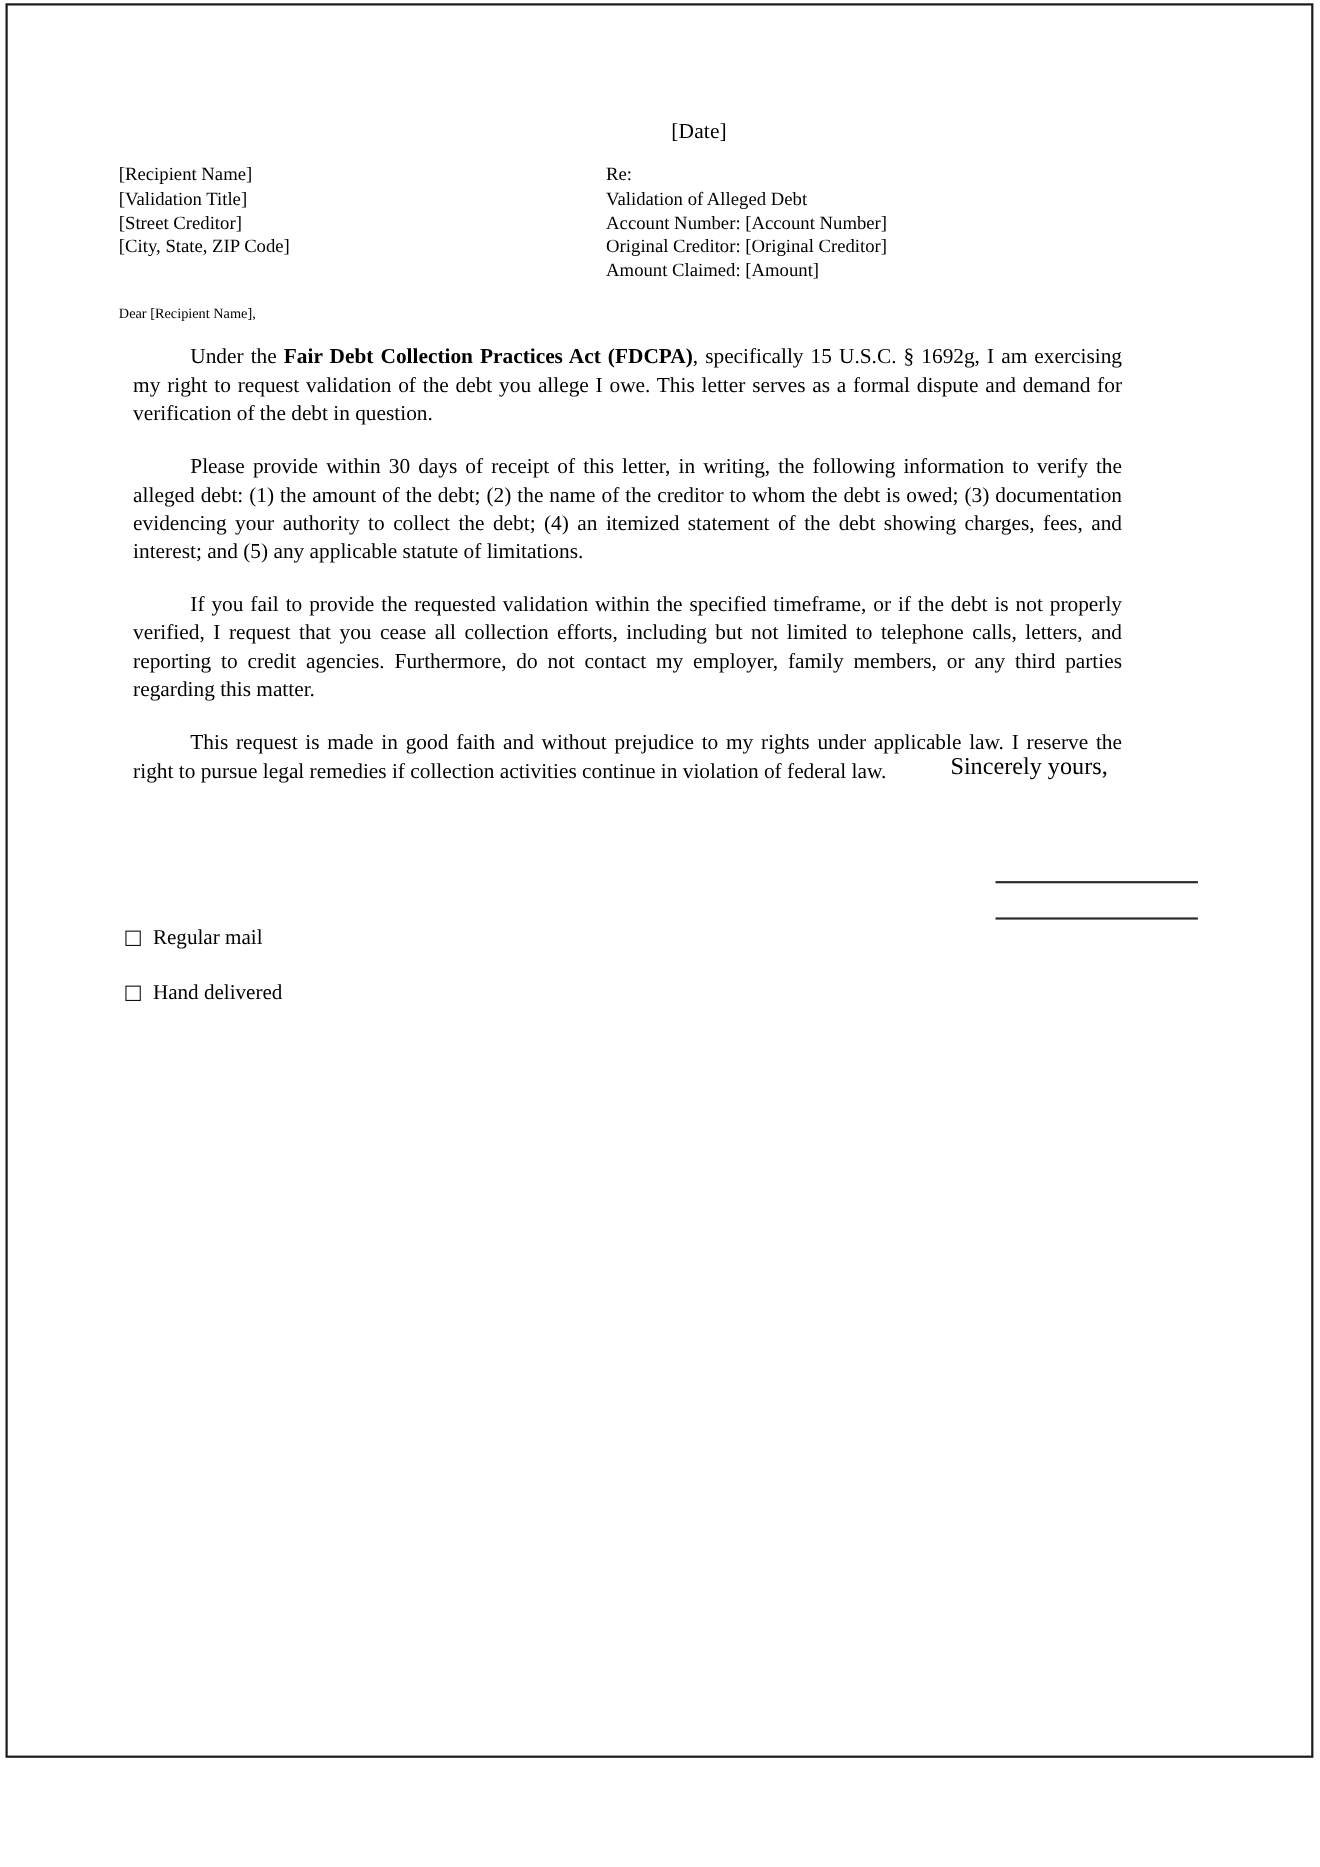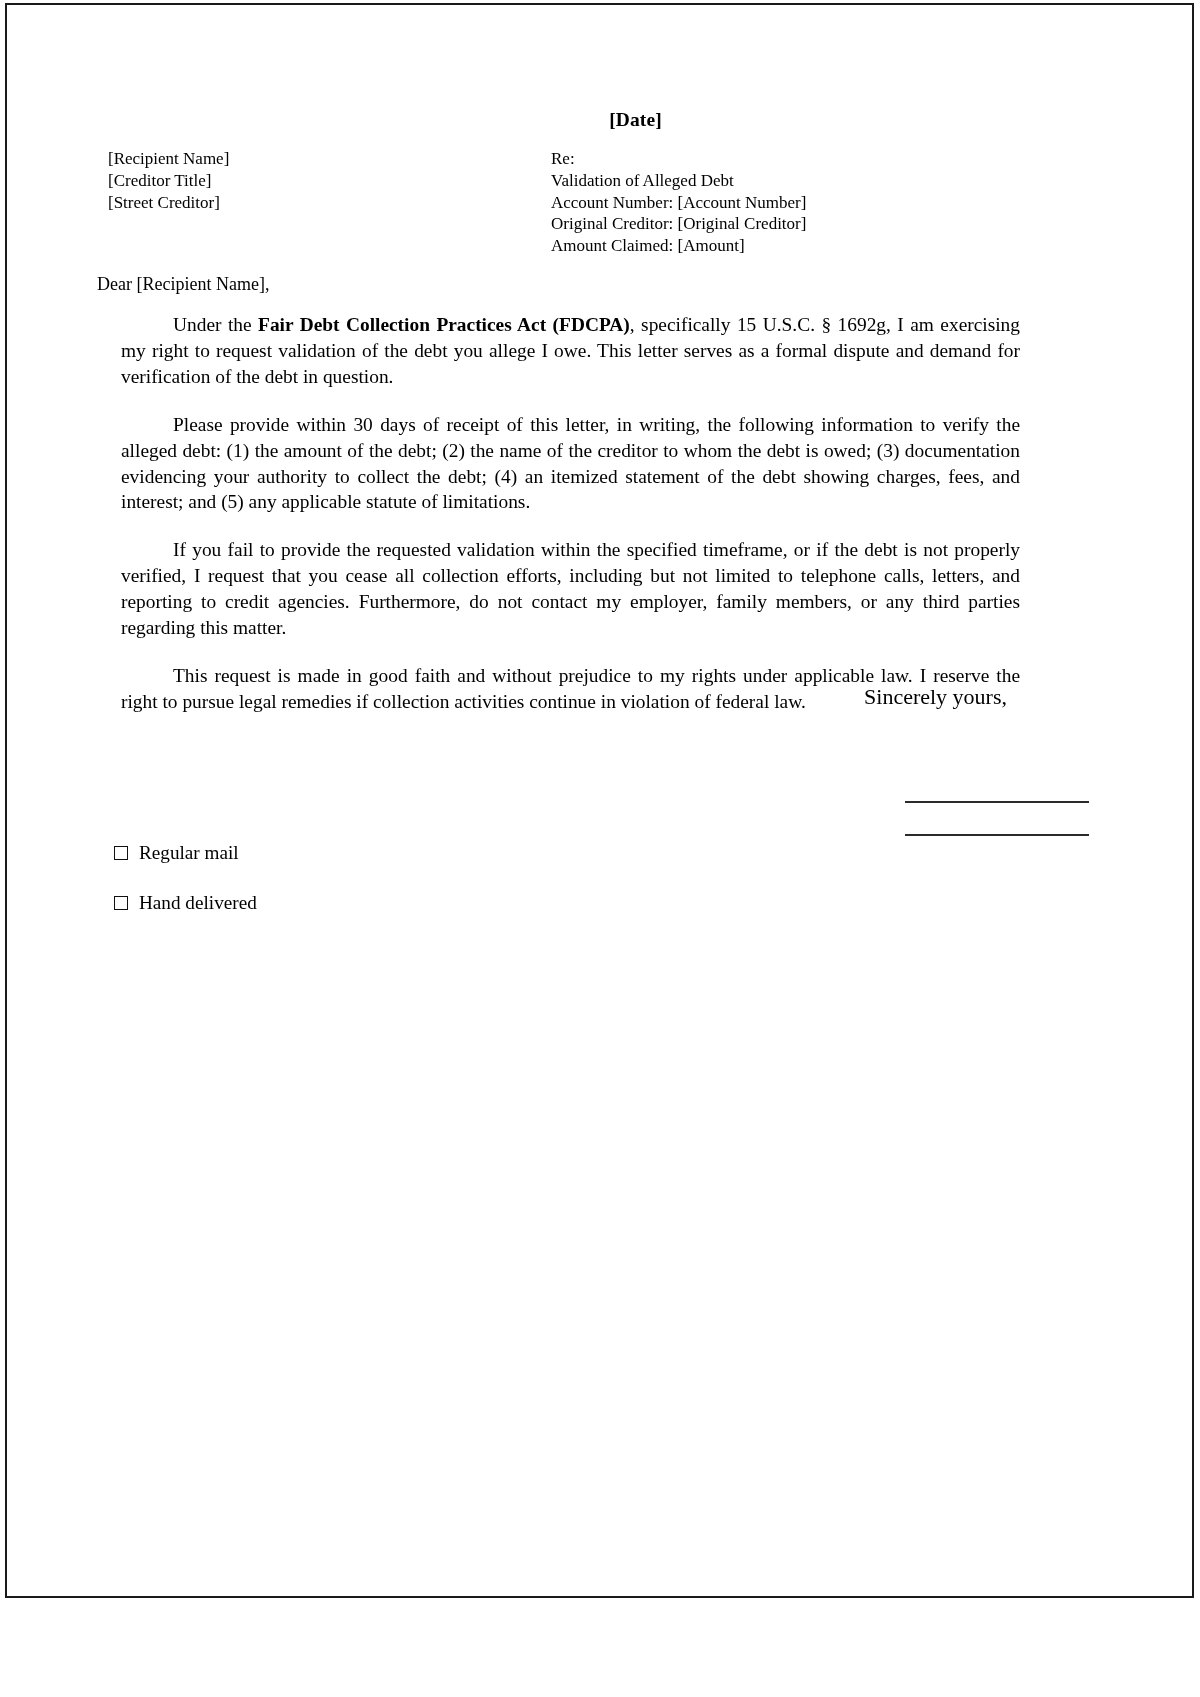--- a/index.html
+++ b/index.html
@@ -42,21 +42,20 @@
     top: 104px;
     width: 100%;
     text-align: center;
     font-size: 19.5px;
     line-height: 1.15;
     letter-spacing: 0.1px;
   }
   .date-line .date-inner {
     display: inline-block;
     margin-left: 72px;
-    font-weight: bold;
   }
 
   
   .addr-block {
     position: absolute;
     left: 101px;
     top: 143px;
     width: 1000px;
     display: flex;
   }
@@ -69,23 +68,23 @@
   }
   .addr-block .ln {
     font-size: 17px;
     line-height: 21.8px;
     white-space: nowrap;
   }
 
   
   .salutation {
     position: absolute;
-    left: 90px;
+    left: 101px;
     top: 269px;
-    font-size: 18px;
+    font-size: 13px;
     line-height: 21.8px;
   }
 
   
   .body-wrap {
     position: absolute;
     left: 114px;
     top: 307px;
     width: 899px;
   }
@@ -161,22 +160,23 @@
 <div class="page-frame">
   <div class="sheet">
 
     <div class="date-line">
       <span class="date-inner">[Date]</span>
     </div>
 
     <div class="addr-block">
       <div class="addr-col">
         <div class="ln">[Recipient Name]</div>
-        <div class="ln">[Creditor Title]</div>
+        <div class="ln">[Validation Title]</div>
         <div class="ln">[Street Creditor]</div>
+        <div class="ln">[City, State, ZIP Code]</div>
       </div>
       <div class="ref-col">
         <div class="ln">Re:</div>
         <div class="ln">Validation of Alleged Debt</div>
         <div class="ln">Account Number: [Account Number]</div>
         <div class="ln">Original Creditor: [Original Creditor]</div>
         <div class="ln">Amount Claimed: [Amount]</div>
       </div>
     </div>
 

